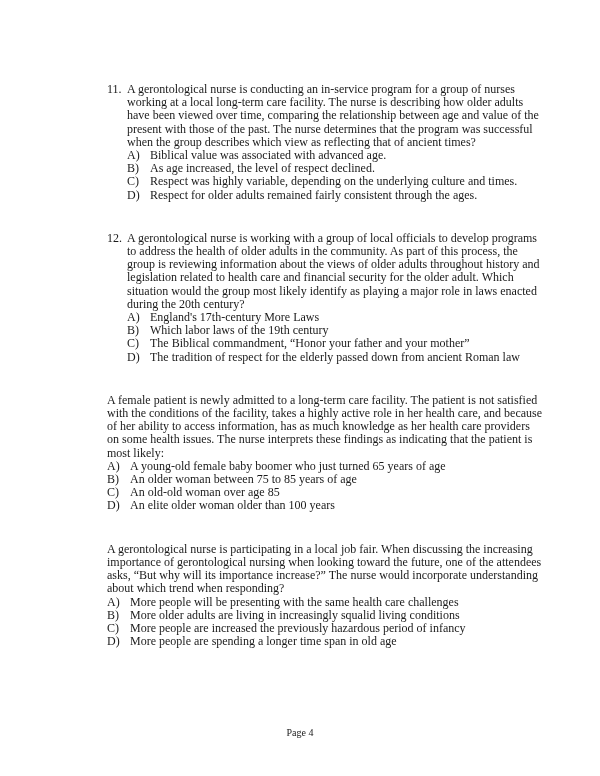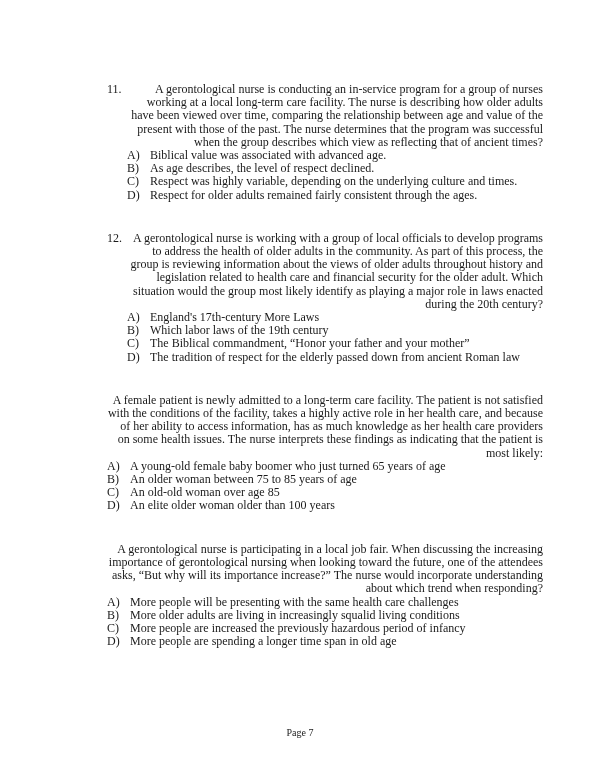--- a/index.html
+++ b/index.html
@@ -30,21 +30,21 @@
   }
   .qnum {
     flex: 0 0 20px;
     width: 20px;
   }
   .qbody {
     flex: 1 1 auto;
     min-width: 0;
   }
   .stem {
-    text-align: right;
+    text-align: left;
   }
   .option {
     display: flex;
   }
   .opt-letter {
     flex: 0 0 23px;
     width: 23px;
   }
   .opt-text {
     flex: 1 1 auto;
@@ -70,21 +70,21 @@
     <div class="question">
       <div class="qnum">11.</div>
       <div class="qbody">
         <div class="stem">A gerontological nurse is conducting an in-service program for a group of nurses working at a local long-term care facility. The nurse is describing how older adults have been viewed over time, comparing the relationship between age and value of the present with those of the past. The nurse determines that the program was successful when the group describes which view as reflecting that of ancient times?</div>
         <div class="option">
           <span class="opt-letter">A)</span>
           <span class="opt-text">Biblical value was associated with advanced age.</span>
         </div>
         <div class="option">
           <span class="opt-letter">B)</span>
-          <span class="opt-text">As age describes, the level of respect declined.</span>
+          <span class="opt-text">As age increased, the level of respect declined.</span>
         </div>
         <div class="option">
           <span class="opt-letter">C)</span>
           <span class="opt-text">Respect was highly variable, depending on the underlying culture and times.</span>
         </div>
         <div class="option">
           <span class="opt-letter">D)</span>
           <span class="opt-text">Respect for older adults remained fairly consistent through the ages.</span>
         </div>
       </div>
@@ -152,14 +152,14 @@
         </div>
         <div class="option">
           <span class="opt-letter">D)</span>
           <span class="opt-text">More people are spending a longer time span in old age</span>
         </div>
       </div>
     </div>
 
   </div>
 
-  <div class="footer">Page 7</div>
+  <div class="footer">Page 4</div>
 </div>
 
 </body></html>

